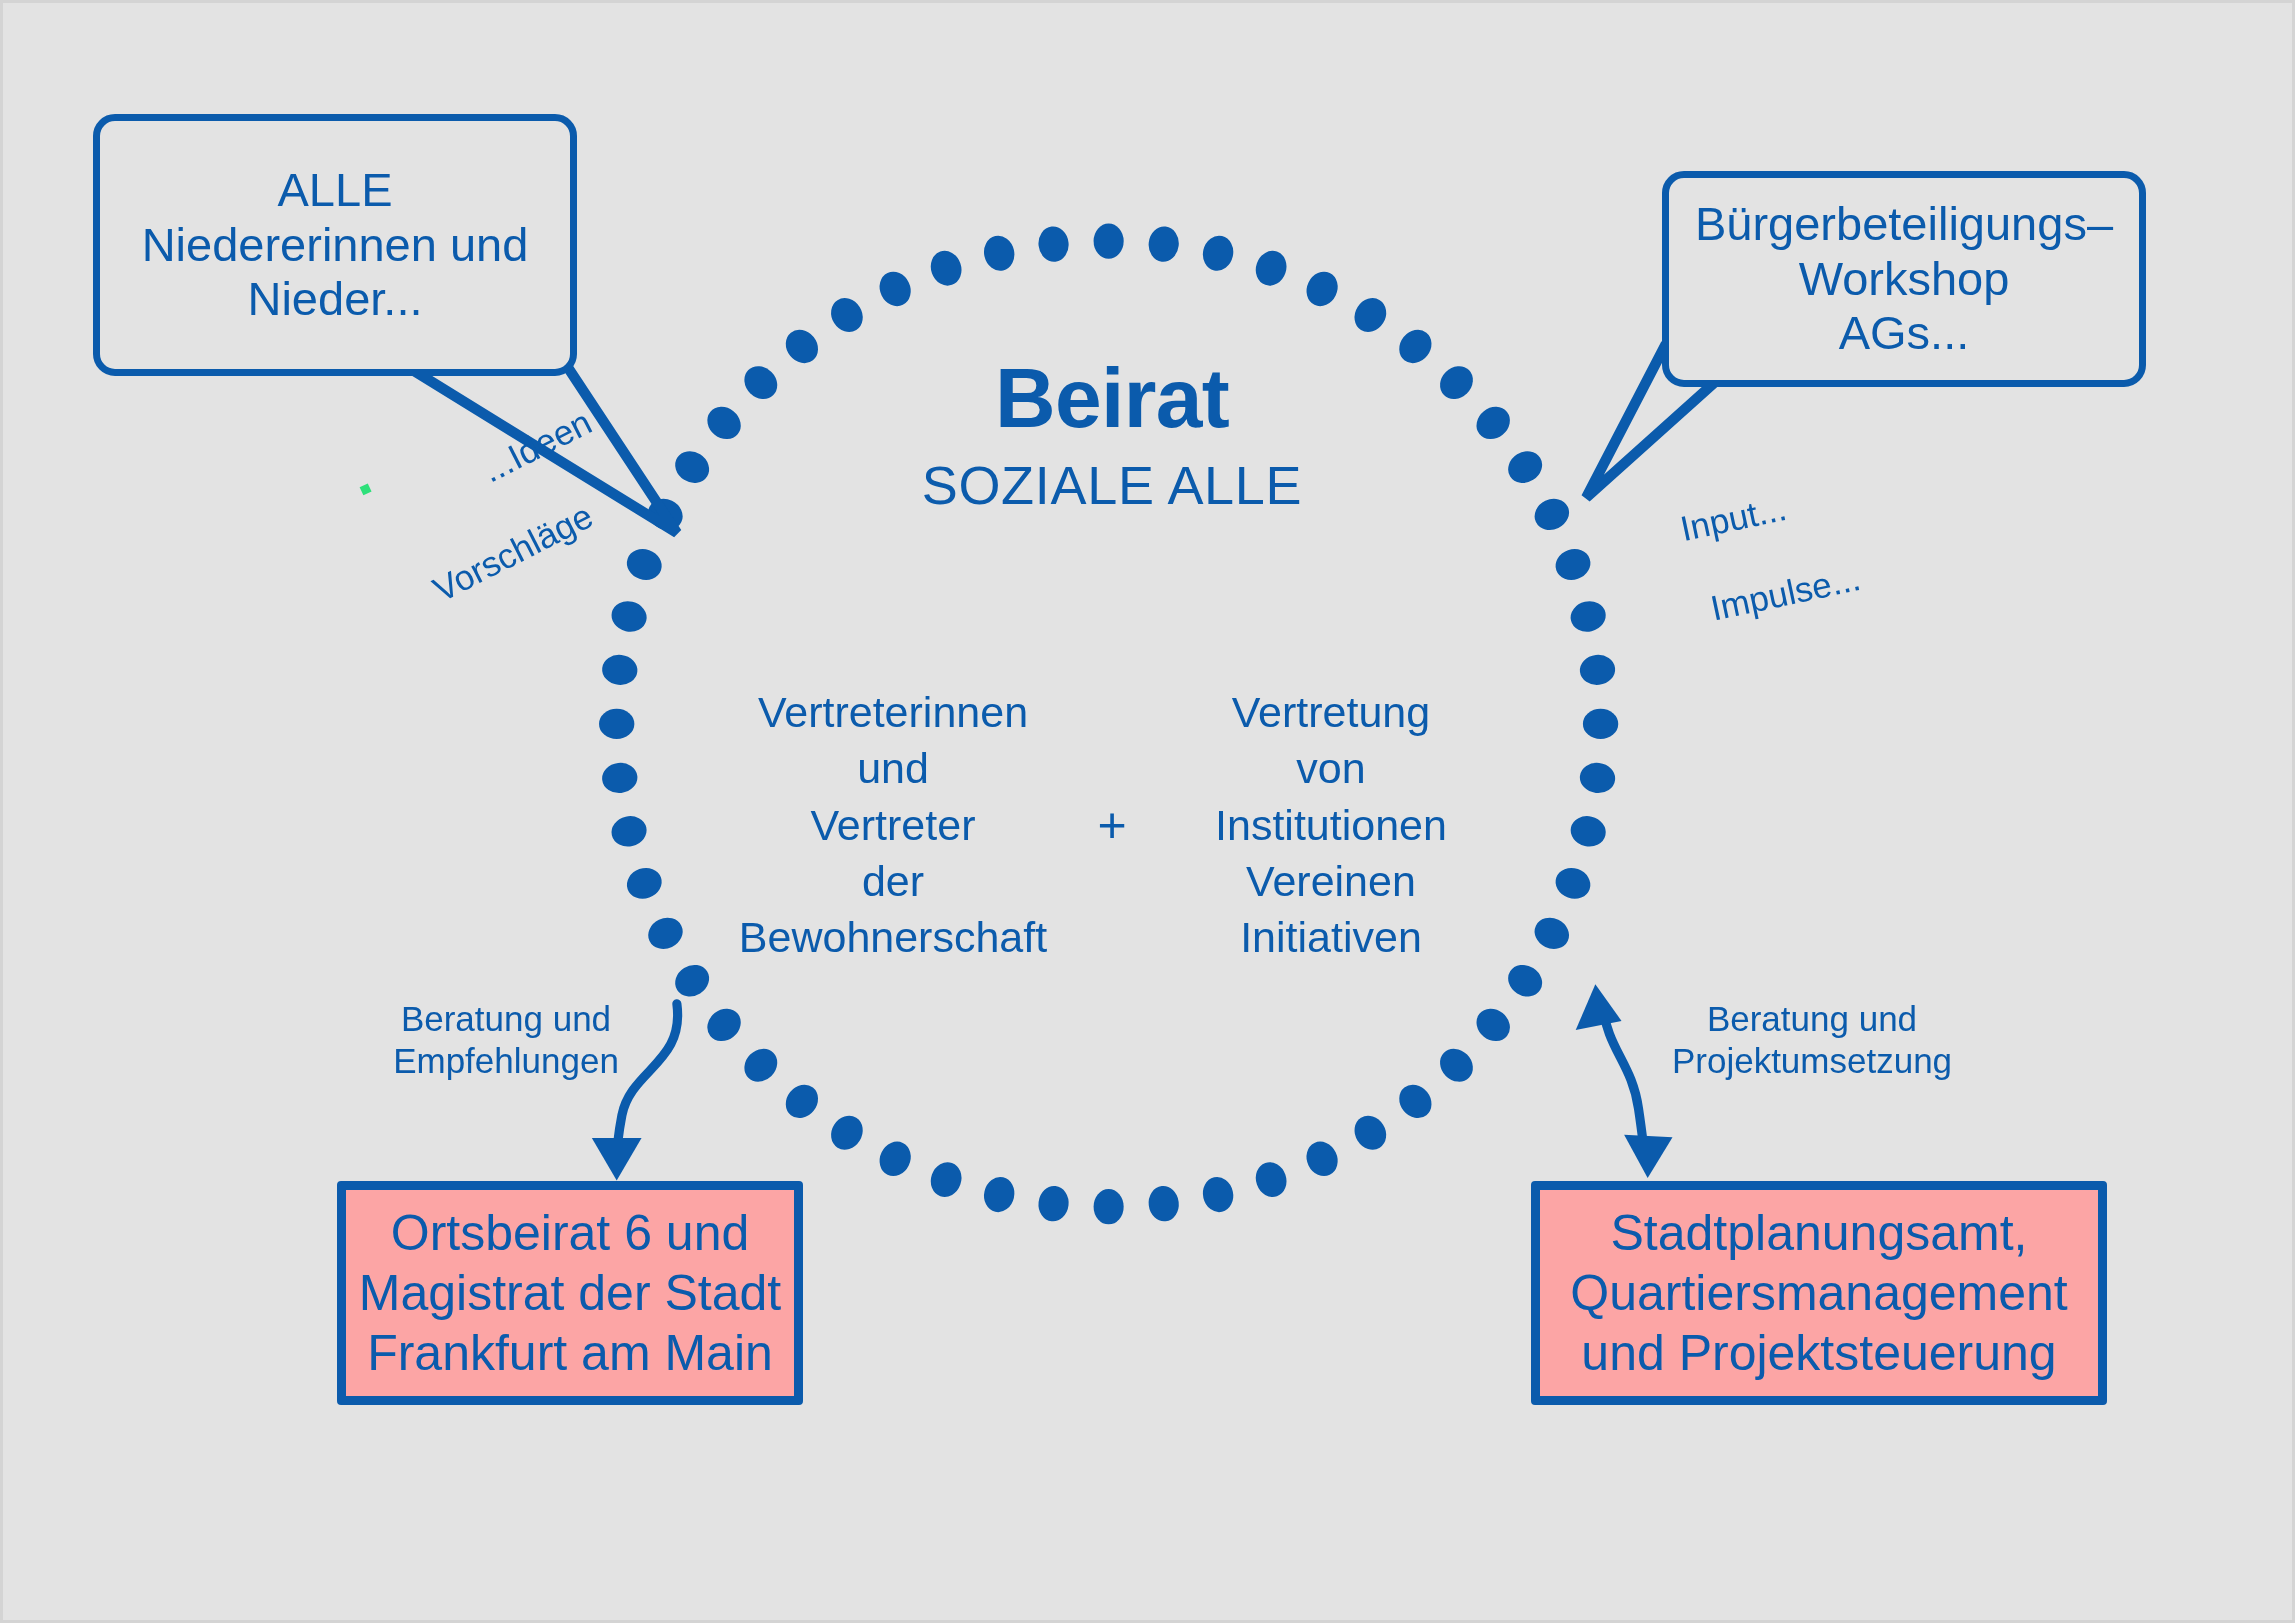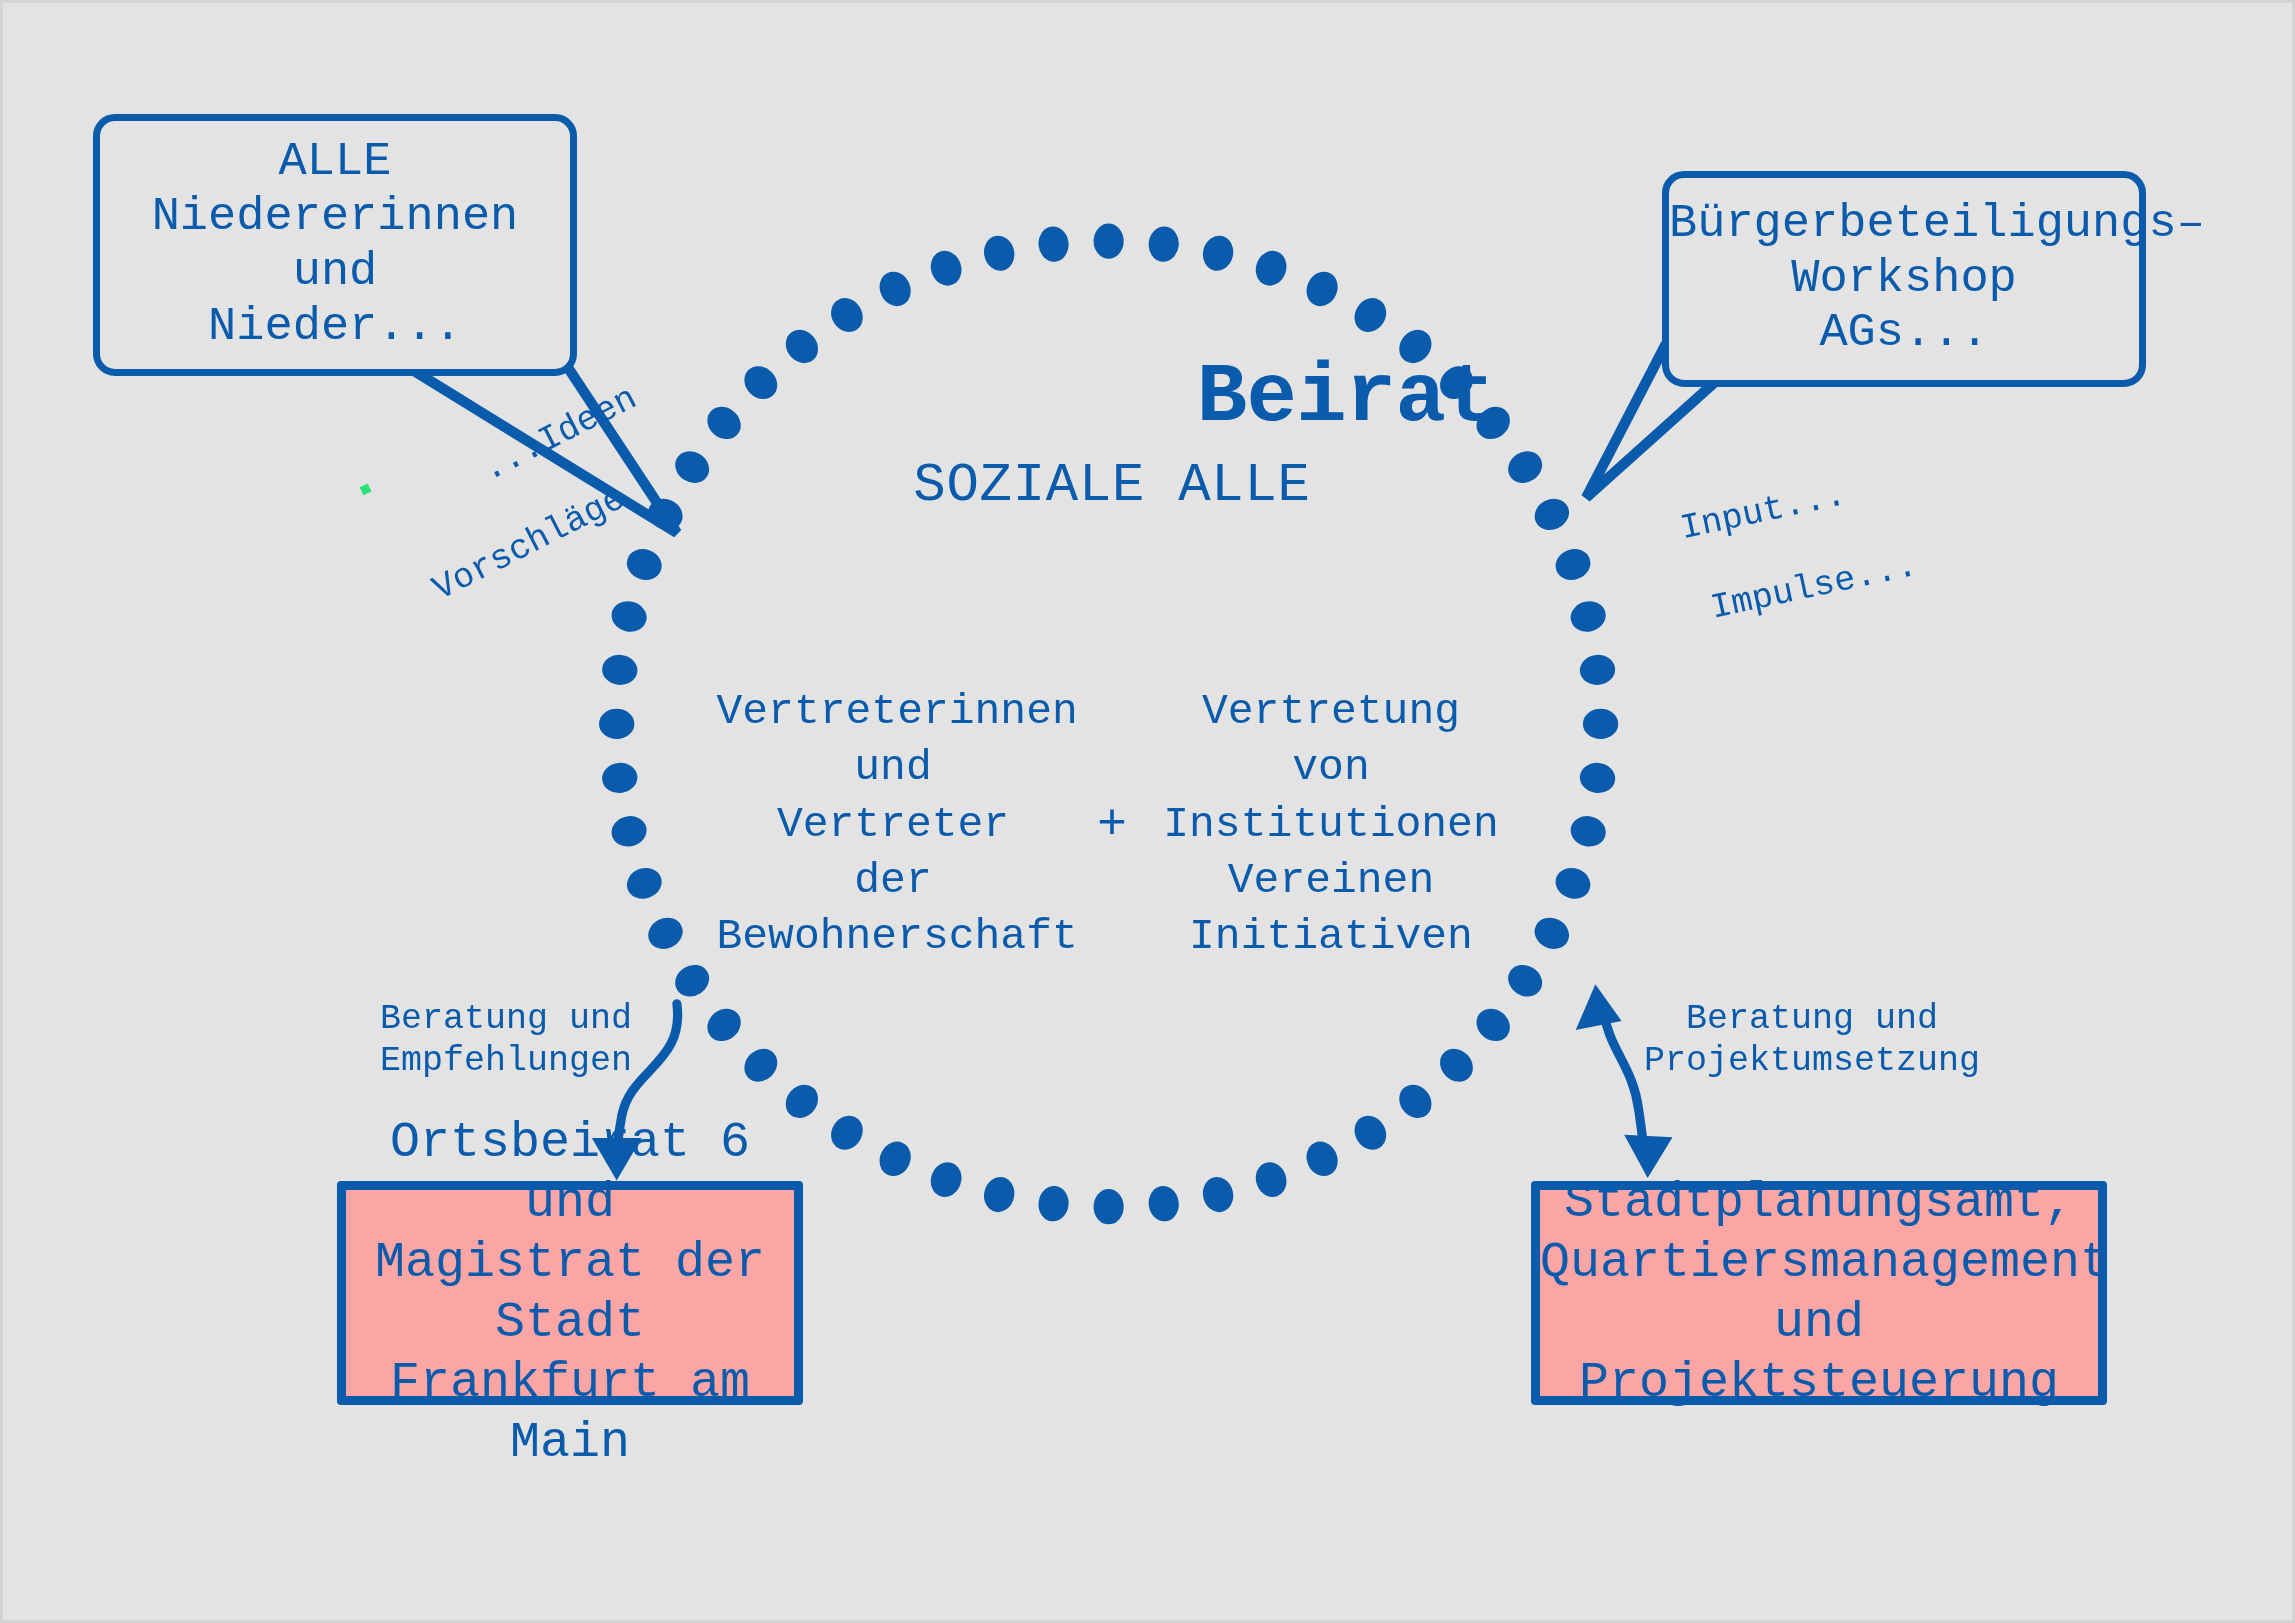--- a/index.html
+++ b/index.html
@@ -9,21 +9,21 @@
     background: #ffffff;
   }
   #stage {
     position: relative;
     width: 2295px;
     height: 1623px;
     background: #e3e3e3;
     border: 3.9px solid #d4d4d4;
     box-sizing: border-box;
     overflow: hidden;
-    font-family: Liberation Mono, monospace;
+    font-family: Liberation Sans, sans-serif;
     color: #0b5bac;
   }
   #svgroot {
     position: absolute;
     left: 0; top: 0;
     width: 2295px;
     height: 1623px;
   }
 
   
@@ -89,21 +89,20 @@
     left: 726px; top: 353px;
     width: 766px;
     text-align: center;
     z-index: 3;
   }
   #title-main {
     font-size: 84px;
     font-weight: bold;
     line-height: 1.0;
     letter-spacing: -0.7px;
-    text-align: right;
   }
   #title-sub1 {
     font-size: 54px;
     line-height: 1.18;
     margin-top: 14.4px;
     letter-spacing: 0.7px;
   }
   #title-sub2 {
     font-size: 54px;
     line-height: 1.18;

